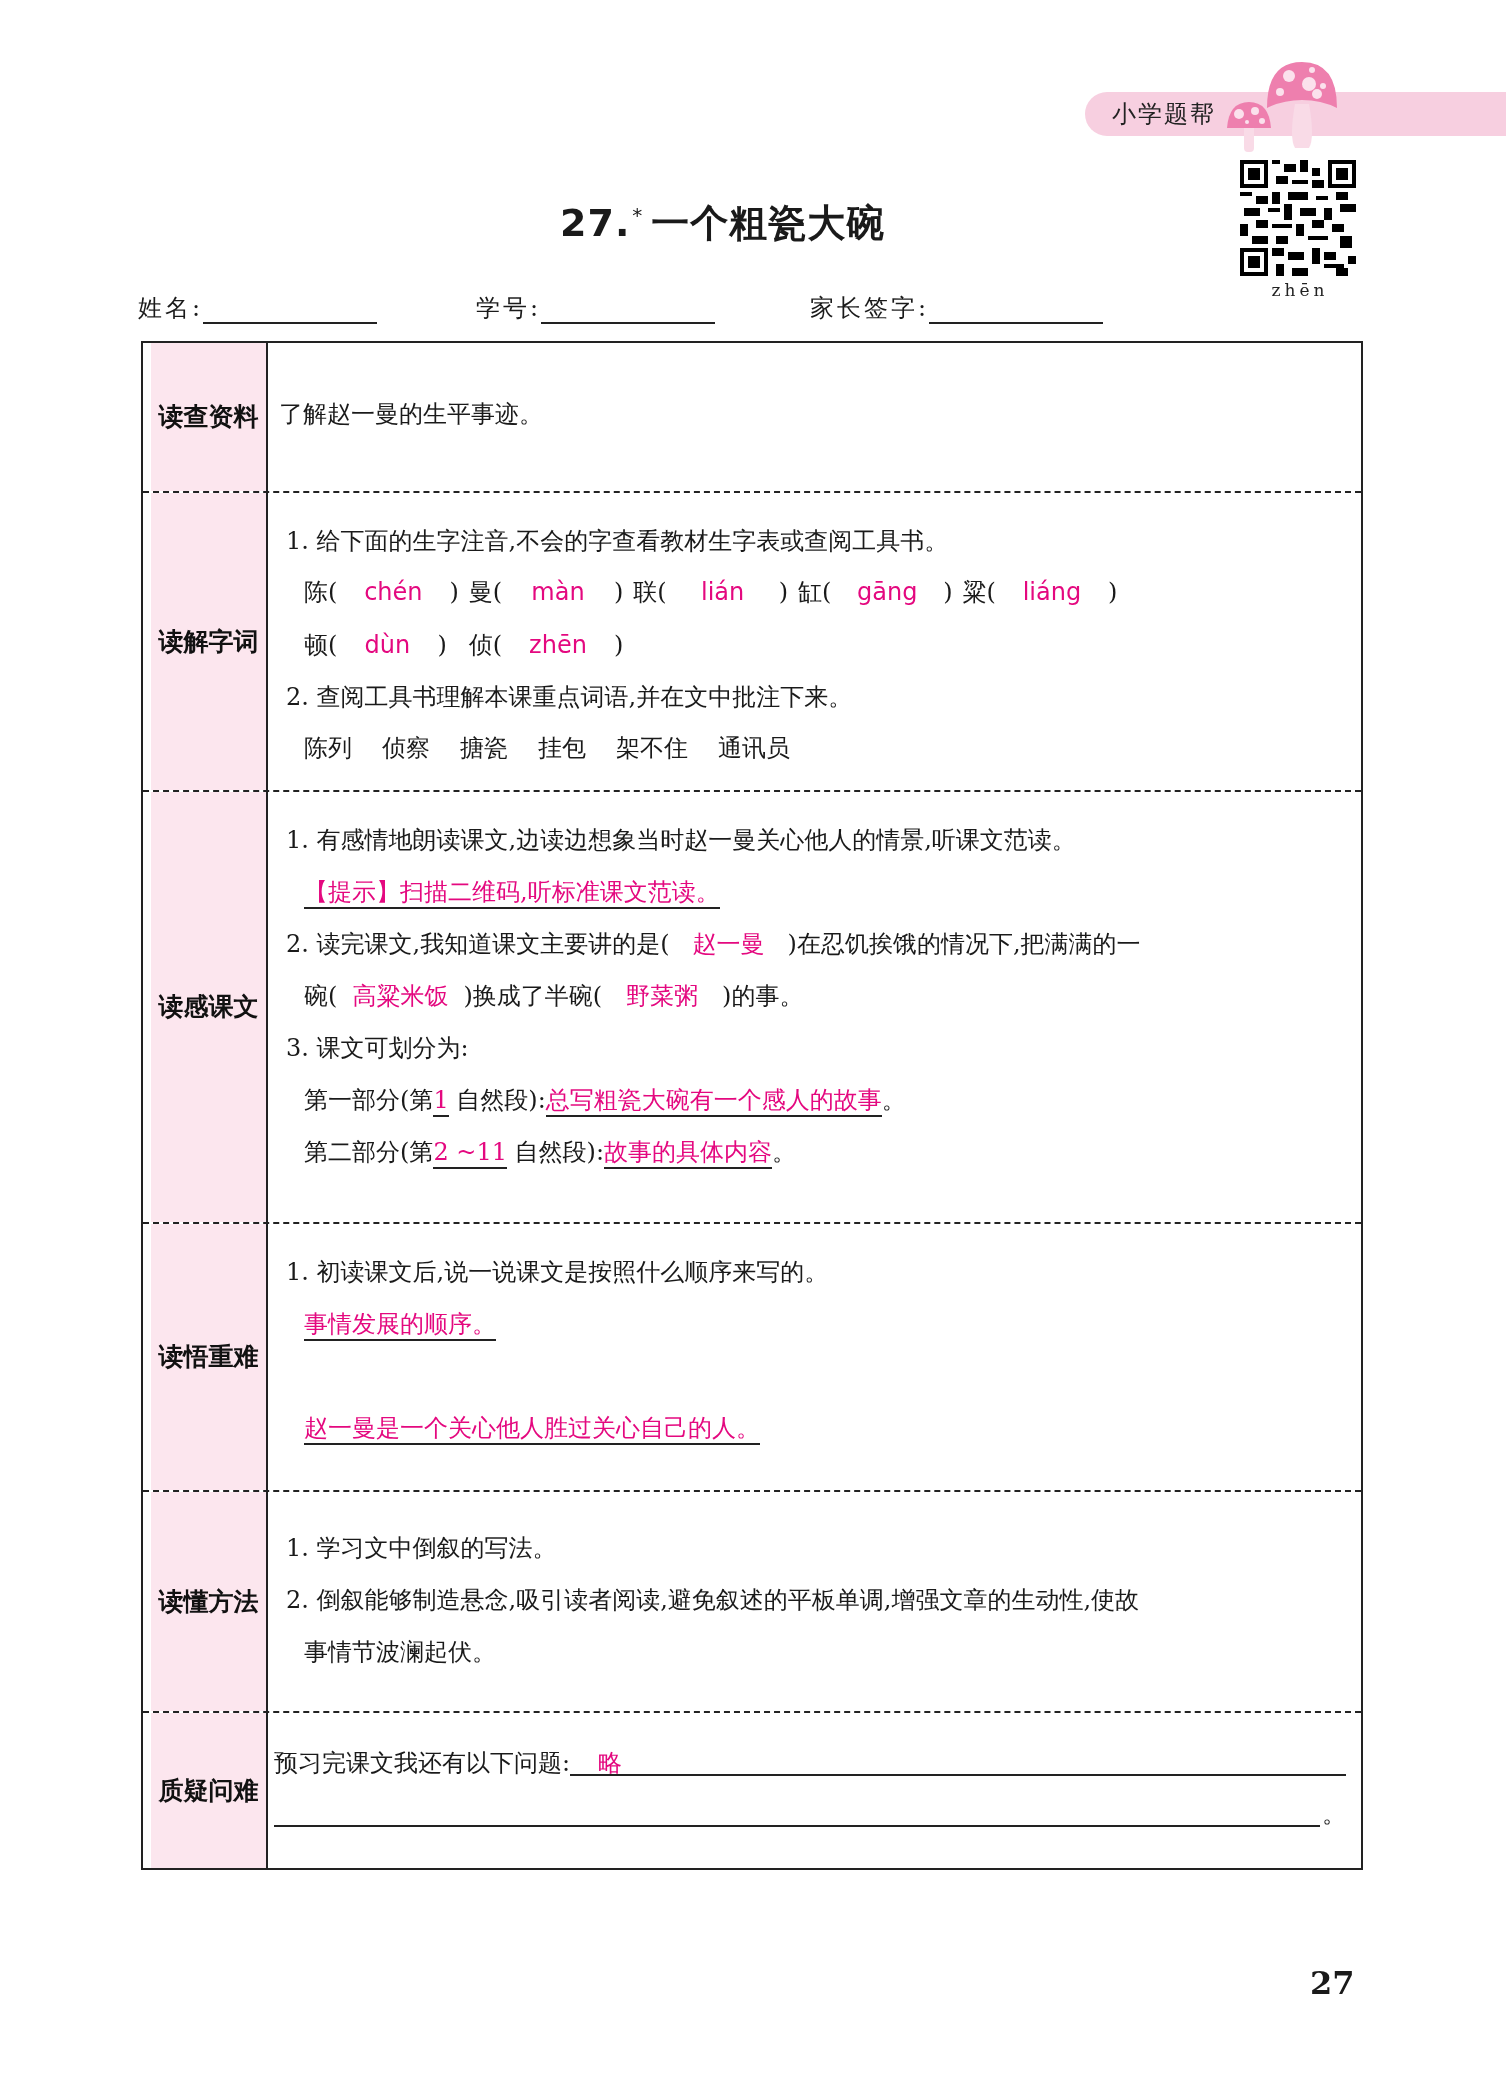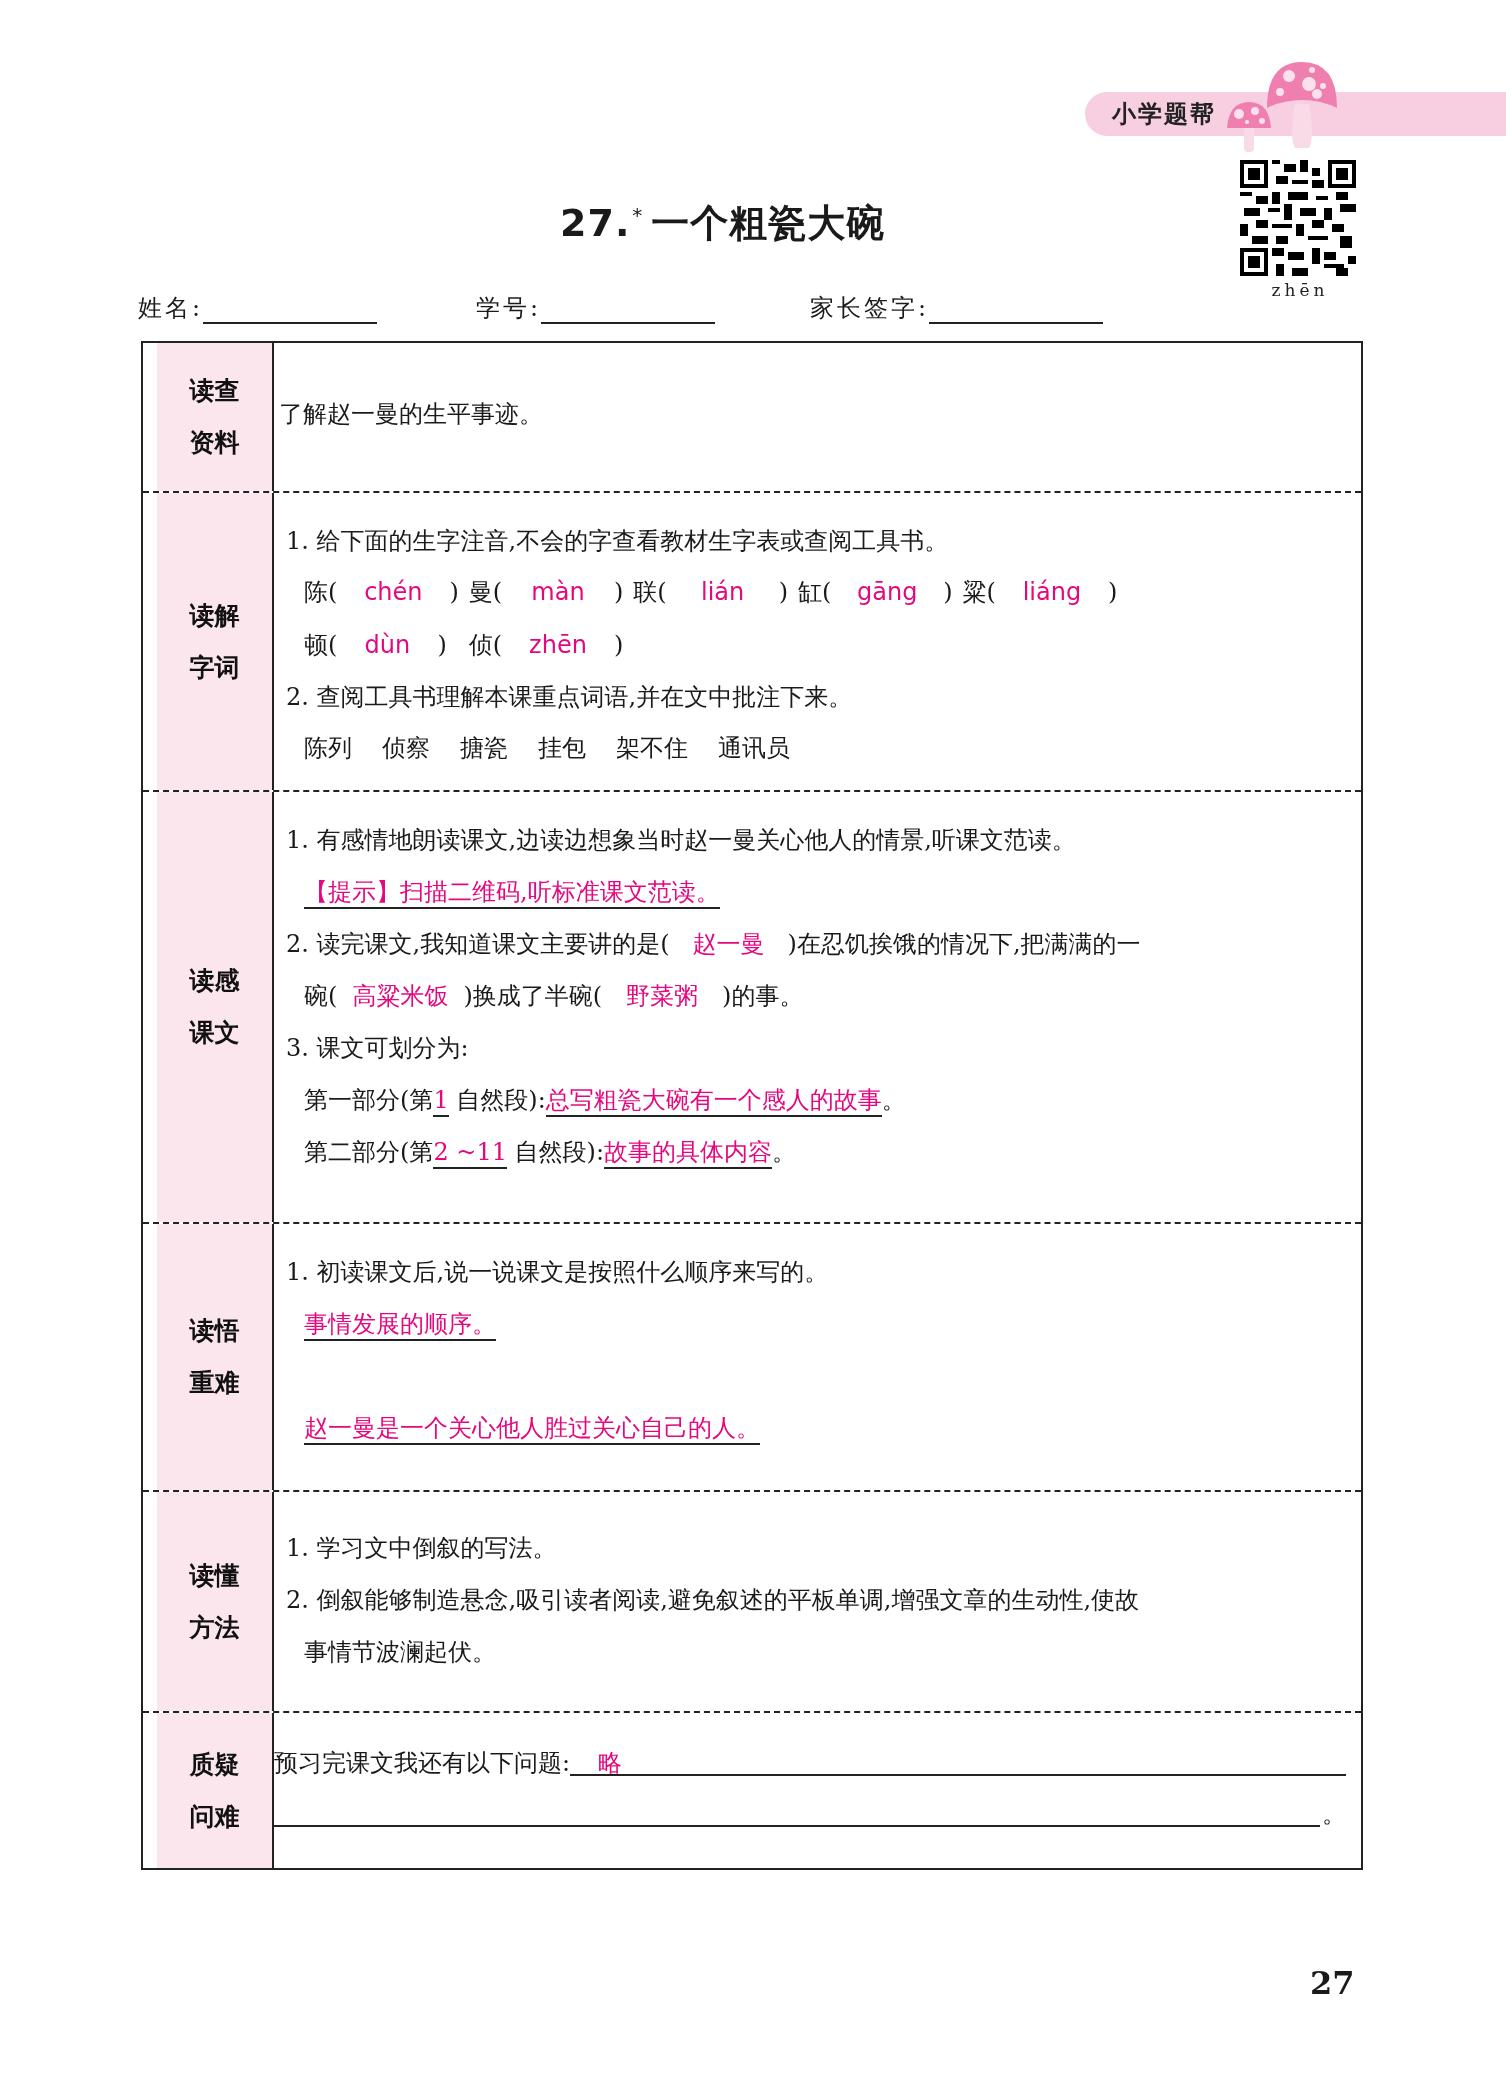--- a/index.html
+++ b/index.html
@@ -6,21 +6,21 @@
   html, body { width: 1506px; height: 2095px; background: #ffffff; overflow: hidden; }
   body { position: relative; font-family: "DejaVu Serif", "Liberation Serif", serif; color: #1a1a1a; }
 
   
   .brand-banner {
     position: absolute; left: 1085px; top: 92px; width: 421px; height: 44px;
     background: #f7cfe0; border-radius: 22px 0 0 22px;
   }
   .brand-text {
     position: absolute; left: 1112px; top: 98px; font-size: 24px; color: #222;
-    font-family: "DejaVu Sans", sans-serif; letter-spacing: 2px; font-weight: bold;
+    font-family: "DejaVu Sans", sans-serif; letter-spacing: 2px;
   }
   .mushroom { position: absolute; }
 
   
   .qr { position: absolute; left: 1240px; top: 160px; width: 116px; height: 116px; }
   .qr-label {
     position: absolute; left: 1248px; top: 280px; width: 104px; text-align: center;
     font-size: 17px; letter-spacing: 4px; color: #222;
   }
 
@@ -36,22 +36,22 @@
   .info-line { display: inline-block; border-bottom: 2px solid #222; vertical-align: bottom; height: 26px; }
 
   
   .sheet {
     position: absolute; left: 141px; top: 341px; width: 1222px; height: 1529px;
     border: 2px solid #222;
   }
   .row { position: absolute; left: 0; width: 1218px; border-bottom: 2px dashed #222; }
   .row.last { border-bottom: none; }
   .row-label {
-    position: absolute; left: 14px; top: 0; bottom: 0; width: 117px; background: #fce6ee;
-    border-right: 2px solid #222; display: flex; flex-direction: column; justify-content: center; align-items: center;
+    position: absolute; left: 8px; top: 0; bottom: 0; width: 117px; background: #fce6ee;
+    border-right: 2px solid #222; display: flex; flex-direction: row; justify-content: center; align-items: center;
     font-family: "DejaVu Sans", sans-serif; font-weight: bold; font-size: 25px; line-height: 52px; color: #111;
   }
   .row-body { position: absolute; left: 131px; right: 10px; top: 0; bottom: 0; font-size: 24px; }
   .line { position: absolute; left: 12px; white-space: nowrap; line-height: 30px; }
   .indent { left: 30px; }
   .ans { color: #e4087f; }
   .pinyin { color: #e4087f; font-family: "DejaVu Sans", sans-serif; font-size: 24px; }
   .u { border-bottom: 2px solid #222; padding-bottom: 1px; }
   .paren { display: inline-block; text-align: center; }
   .blank { display: inline-block; border-bottom: 2px solid #222; height: 28px; vertical-align: bottom; }

